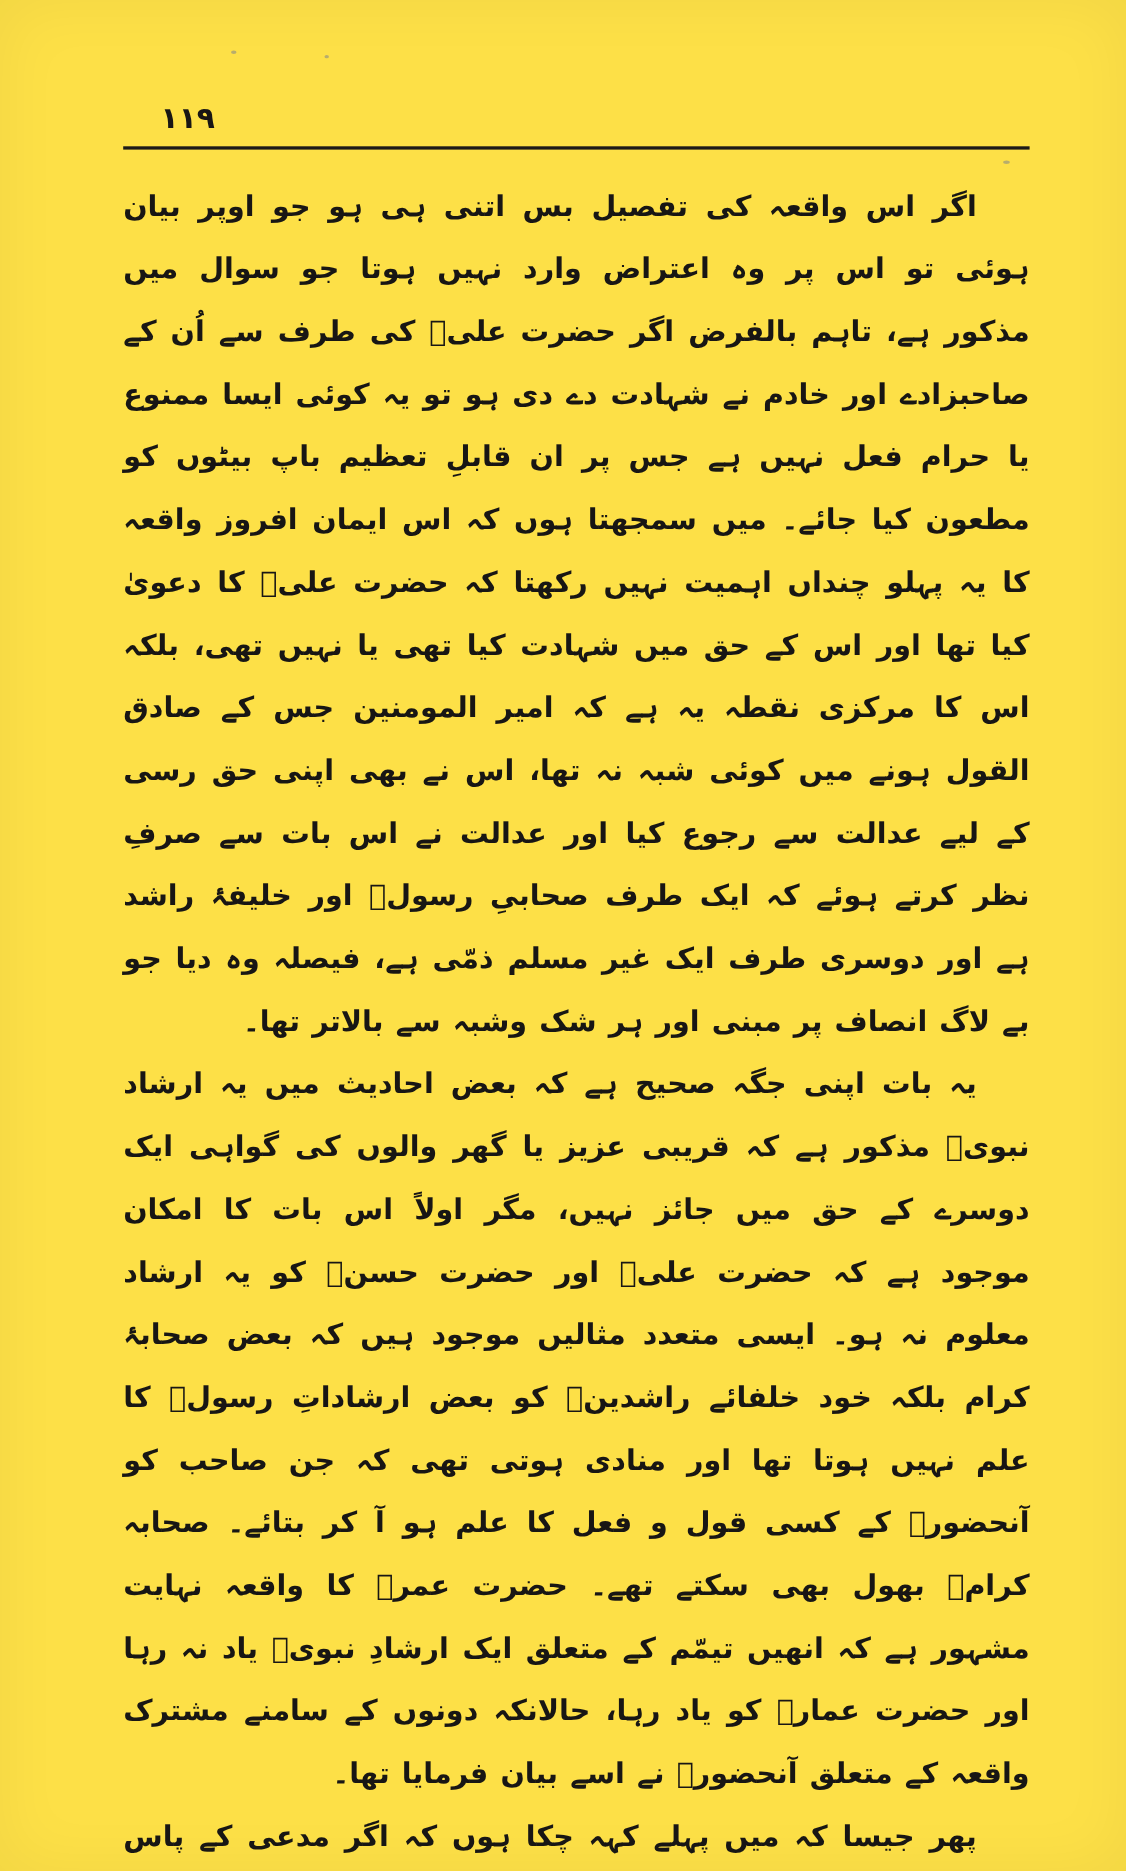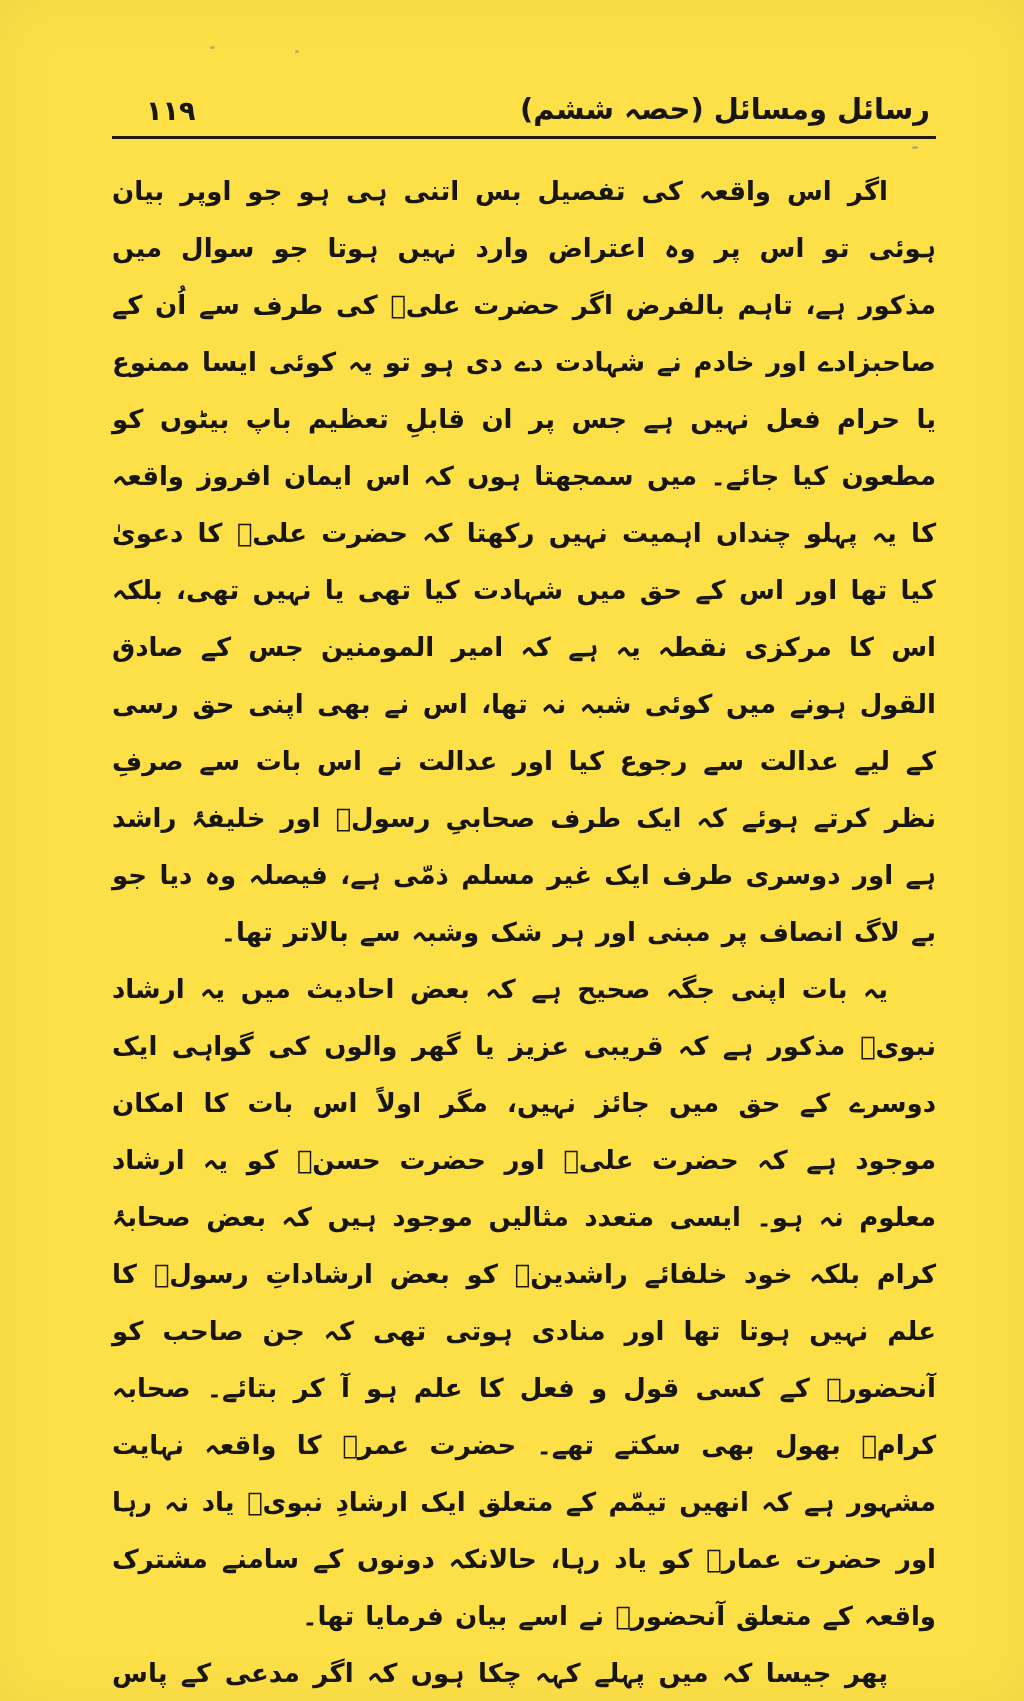--- a/index.html
+++ b/index.html
@@ -74,21 +74,20 @@
 <div class="page">
 
   <span class="scan-speck speck-1"></span>
   <span class="scan-speck speck-2"></span>
   <span class="scan-speck speck-3"></span>
 
   <div class="content">
 
     <div class="page-header">
       <span class="page-number">۱۱۹</span>
-      <span class="book-title">رسائل ومسائل (حصہ ششم)</span>
     </div>
 
     <div class="page-body">
       <p>اگر اس واقعہ کی تفصیل بس اتنی ہی ہو جو اوپر بیان ہوئی تو اس پر وہ اعتراض وارد نہیں ہوتا جو سوال میں مذکور ہے، تاہم بالفرض اگر حضرت علیؓ کی طرف سے اُن کے صاحبزادے اور خادم نے شہادت دے دی ہو تو یہ کوئی ایسا ممنوع یا حرام فعل نہیں ہے جس پر ان قابلِ تعظیم باپ بیٹوں کو مطعون کیا جائے۔ میں سمجھتا ہوں کہ اس ایمان افروز واقعہ کا یہ پہلو چنداں اہمیت نہیں رکھتا کہ حضرت علیؓ کا دعویٰ کیا تھا اور اس کے حق میں شہادت کیا تھی یا نہیں تھی، بلکہ اس کا مرکزی نقطہ یہ ہے کہ امیر المومنین جس کے صادق القول ہونے میں کوئی شبہ نہ تھا، اس نے بھی اپنی حق رسی کے لیے عدالت سے رجوع کیا اور عدالت نے اس بات سے صرفِ نظر کرتے ہوئے کہ ایک طرف صحابیِ رسولؐ اور خلیفۂ راشد ہے اور دوسری طرف ایک غیر مسلم ذمّی ہے، فیصلہ وہ دیا جو بے لاگ انصاف پر مبنی اور ہر شک وشبہ سے بالاتر تھا۔</p>
       <p>یہ بات اپنی جگہ صحیح ہے کہ بعض احادیث میں یہ ارشاد نبویؐ مذکور ہے کہ قریبی عزیز یا گھر والوں کی گواہی ایک دوسرے کے حق میں جائز نہیں، مگر اولاً اس بات کا امکان موجود ہے کہ حضرت علیؓ اور حضرت حسنؓ کو یہ ارشاد معلوم نہ ہو۔ ایسی متعدد مثالیں موجود ہیں کہ بعض صحابۂ کرام بلکہ خود خلفائے راشدینؓ کو بعض ارشاداتِ رسولؐ کا علم نہیں ہوتا تھا اور منادی ہوتی تھی کہ جن صاحب کو آنحضورؐ کے کسی قول و فعل کا علم ہو آ کر بتائے۔ صحابہ کرامؓ بھول بھی سکتے تھے۔ حضرت عمرؓ کا واقعہ نہایت مشہور ہے کہ انھیں تیمّم کے متعلق ایک ارشادِ نبویؐ یاد نہ رہا اور حضرت عمارؓ کو یاد رہا، حالانکہ دونوں کے سامنے مشترک واقعہ کے متعلق آنحضورؐ نے اسے بیان فرمایا تھا۔</p>
       <p>پھر جیسا کہ میں پہلے کہہ چکا ہوں کہ اگر مدعی کے پاس کوئی گواہ بجز اہلِ خانہ کے نہ ہو یا سرے سے کوئی شہادت نہ ہو، مگر وہ اپنے علم ویقین کی بنا پر اپنا دعویٰ مبنی برحقیقت سمجھتا ہو تو اس میں بھی کوئی مضائقہ نہیں کہ وہ اپنا دعویٰ قاضی کے سامنے جوں کا توں رکھ دے۔ اگر وہ غلط بیانی نہیں کرتا اور شہادتِ زور پیش نہیں کرتا تو اس کا فعل عند اللہ قابلِ مواخذہ نہیں، البتہ اس کے دعویٰ اور شہادت کے قابل قبول ہونے یا نہ ہونے کا فیصلہ قاضی کرے گا۔ اگر قاضی دعوے کو ناقابلِ اثبات یا شہادت کو ناکافی سمجھتا ہے تب بھی اُس کا کام یہ ہے کہ وہ دوسرے فریق کا بیان لے۔ ہوسکتا ہے</p>
     </div>
 
   </div>
 </div>

